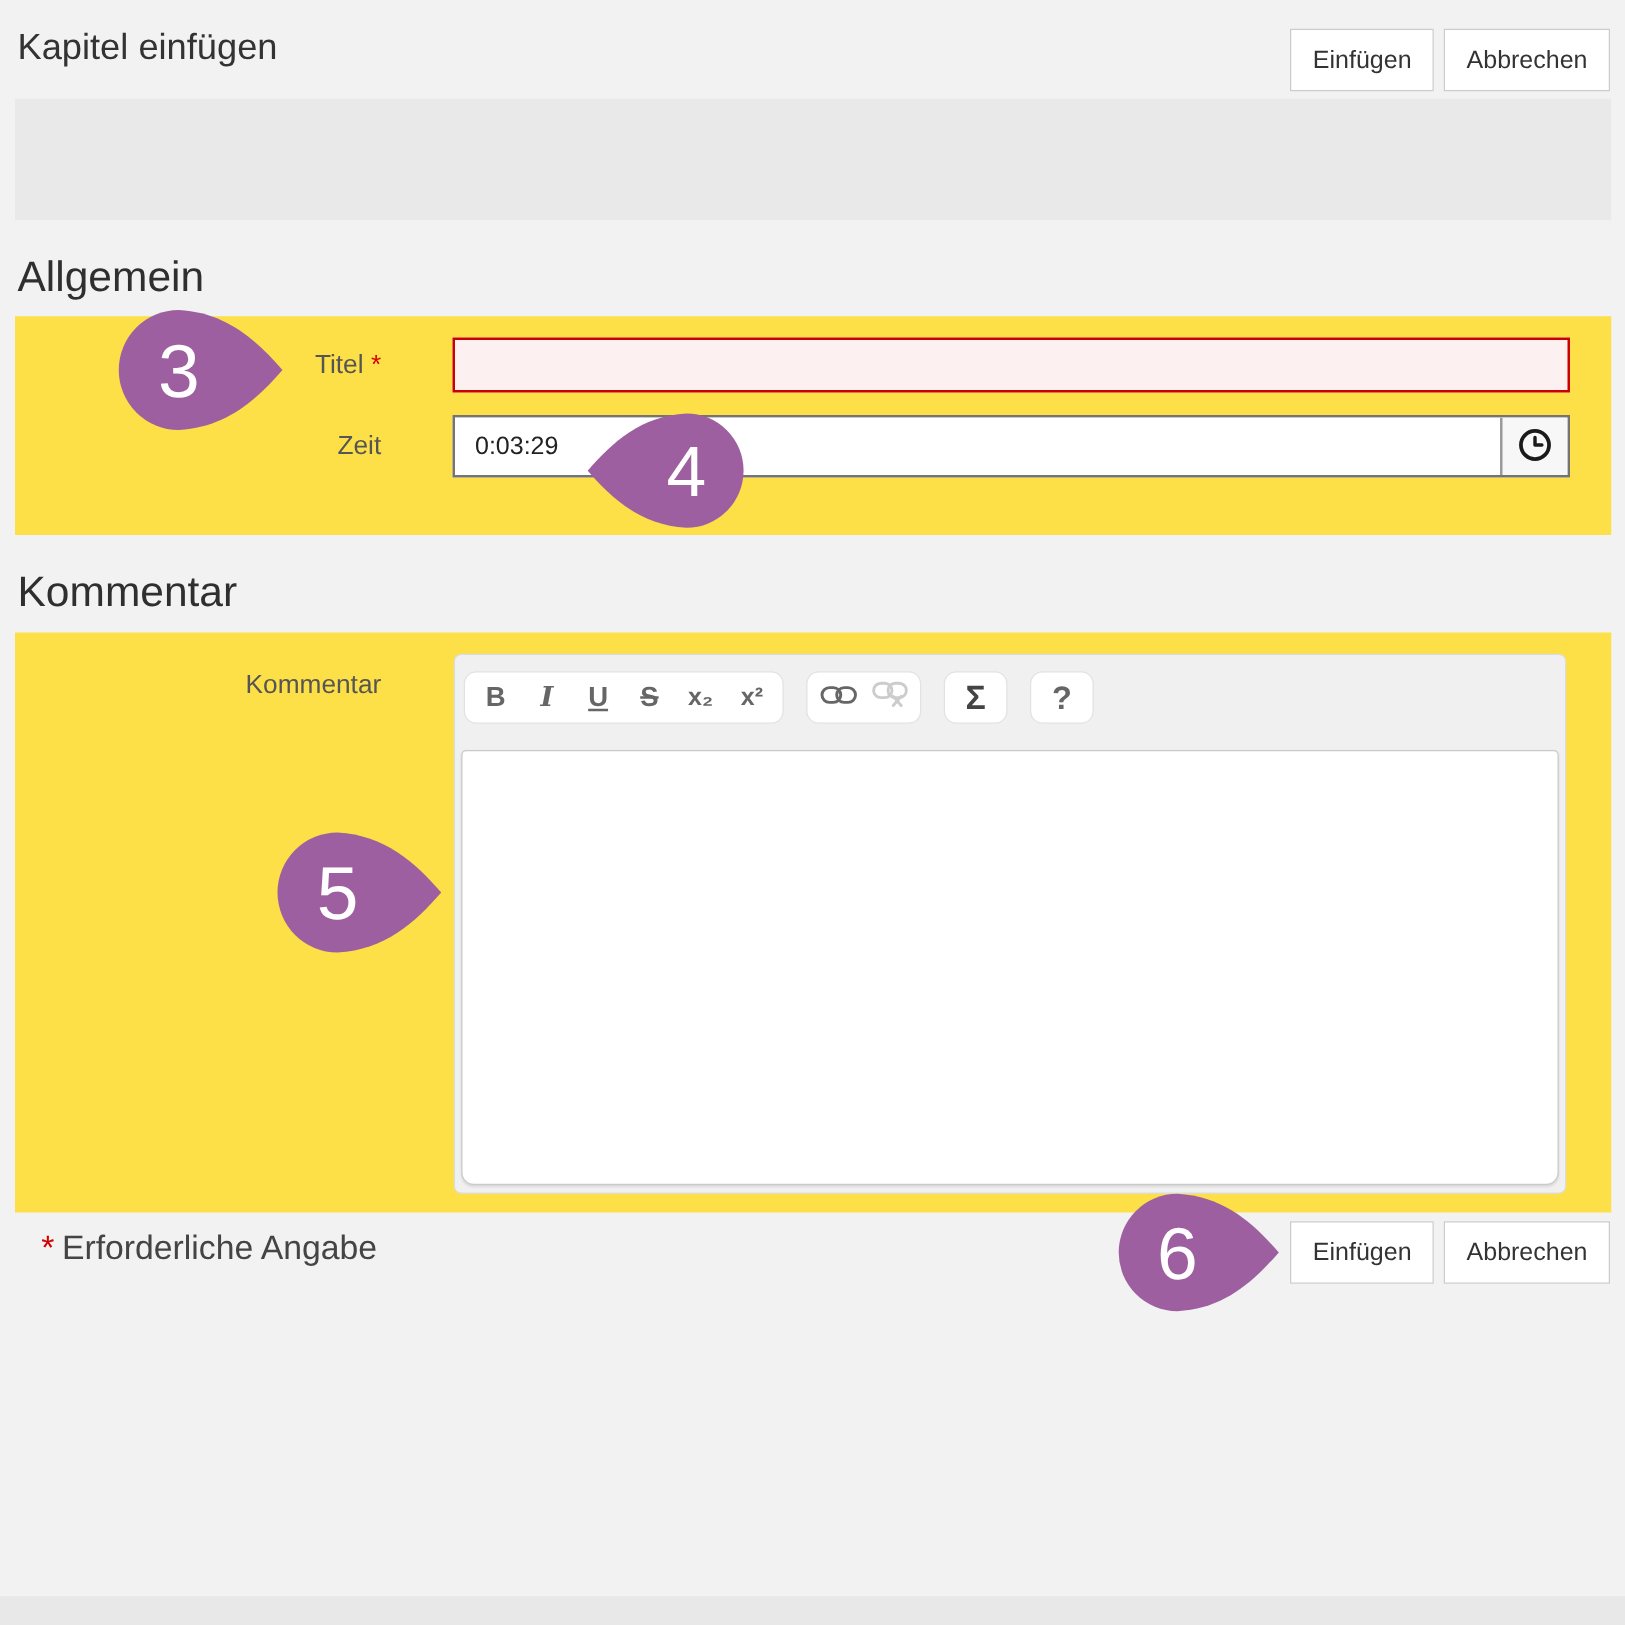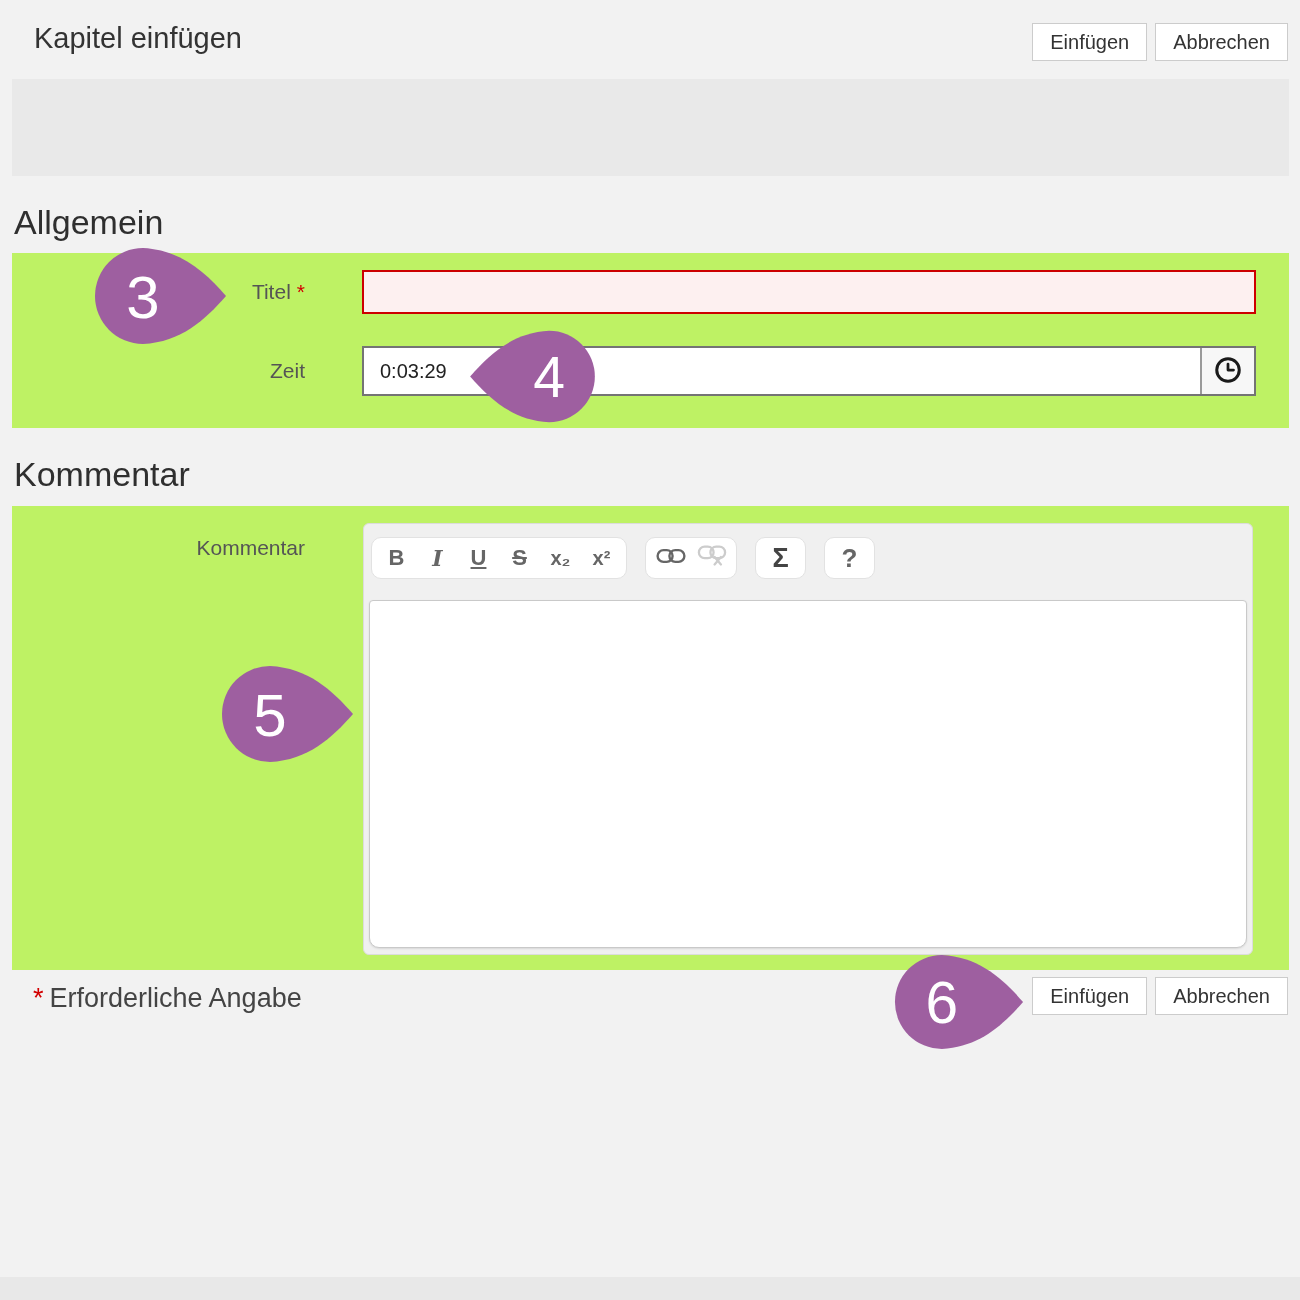--- a/index.html
+++ b/index.html
@@ -4,41 +4,41 @@
 <style>
   * { margin:0; padding:0; box-sizing:border-box; }
   html,body { width:1300px; height:1300px; }
   body {
     font-family:"Liberation Sans","DejaVu Sans",sans-serif;
     background:#f2f2f2; color:#333; position:relative; overflow:hidden;
   }
   .page { position:absolute; inset:0; width:1300px; height:1300px; }
 
   
-  .page-title { position:absolute; left:14px; top:22px; font-size:29px; font-weight:400; color:#333;margin-left:20px; }
+  .page-title { position:absolute; left:14px; top:22px; font-size:29px; font-weight:400; color:#333; }
   .header-buttons { position:absolute; right:12px; top:23px; display:flex; gap:8px; }
   .btn {
-    height:38px; padding:0 17px; background:#fff; border:1px solid #ccc;
+    height:50px; padding:0 17px; background:#fff; border:1px solid #ccc;
     font-size:20px; color:#333; font-family:inherit; display:flex; align-items:center; cursor:pointer;
   }
   .band { position:absolute; left:12px; top:79px; width:1277px; height:97px; background:#e9e9e9; }
 
   
   .section-heading { position:absolute; left:14px; font-size:34px; font-weight:400; color:#2f2f2f; }
   .heading-general  { top:203px; }
   .heading-comment  { top:455px; }
 
   
-  .section { position:absolute; left:12px; width:1277px; background:#bef264; }
+  .section { position:absolute; left:12px; width:1277px; background:#fde047; }
   .section-general { top:253px; height:175px; }
   .section-comment { top:506px; height:464px; }
 
   .frow { position:absolute; left:0; right:33px; display:flex; align-items:center; }
   .row-title { top:17px; height:44px; }
-  .row-time  { top:93px; height:50px; }
+  .row-time  { top:79px; height:50px; }
   .flabel { width:293px; text-align:right; font-size:21px; color:#555; flex:0 0 auto; }
   .req { color:#d20000; margin-left:6px; }
   .fctrl { margin-left:57px; flex:1; display:flex; }
 
   .title-input {
     width:100%; height:44px; border:2px solid #cc0000; background:#fdf0f0;
     font-size:20px; padding:0 16px; font-family:inherit; color:#333; outline:none;
   }
   .input-group {
     width:100%; height:50px; border:2px solid #747474; background:#fff; display:flex; overflow:hidden;

